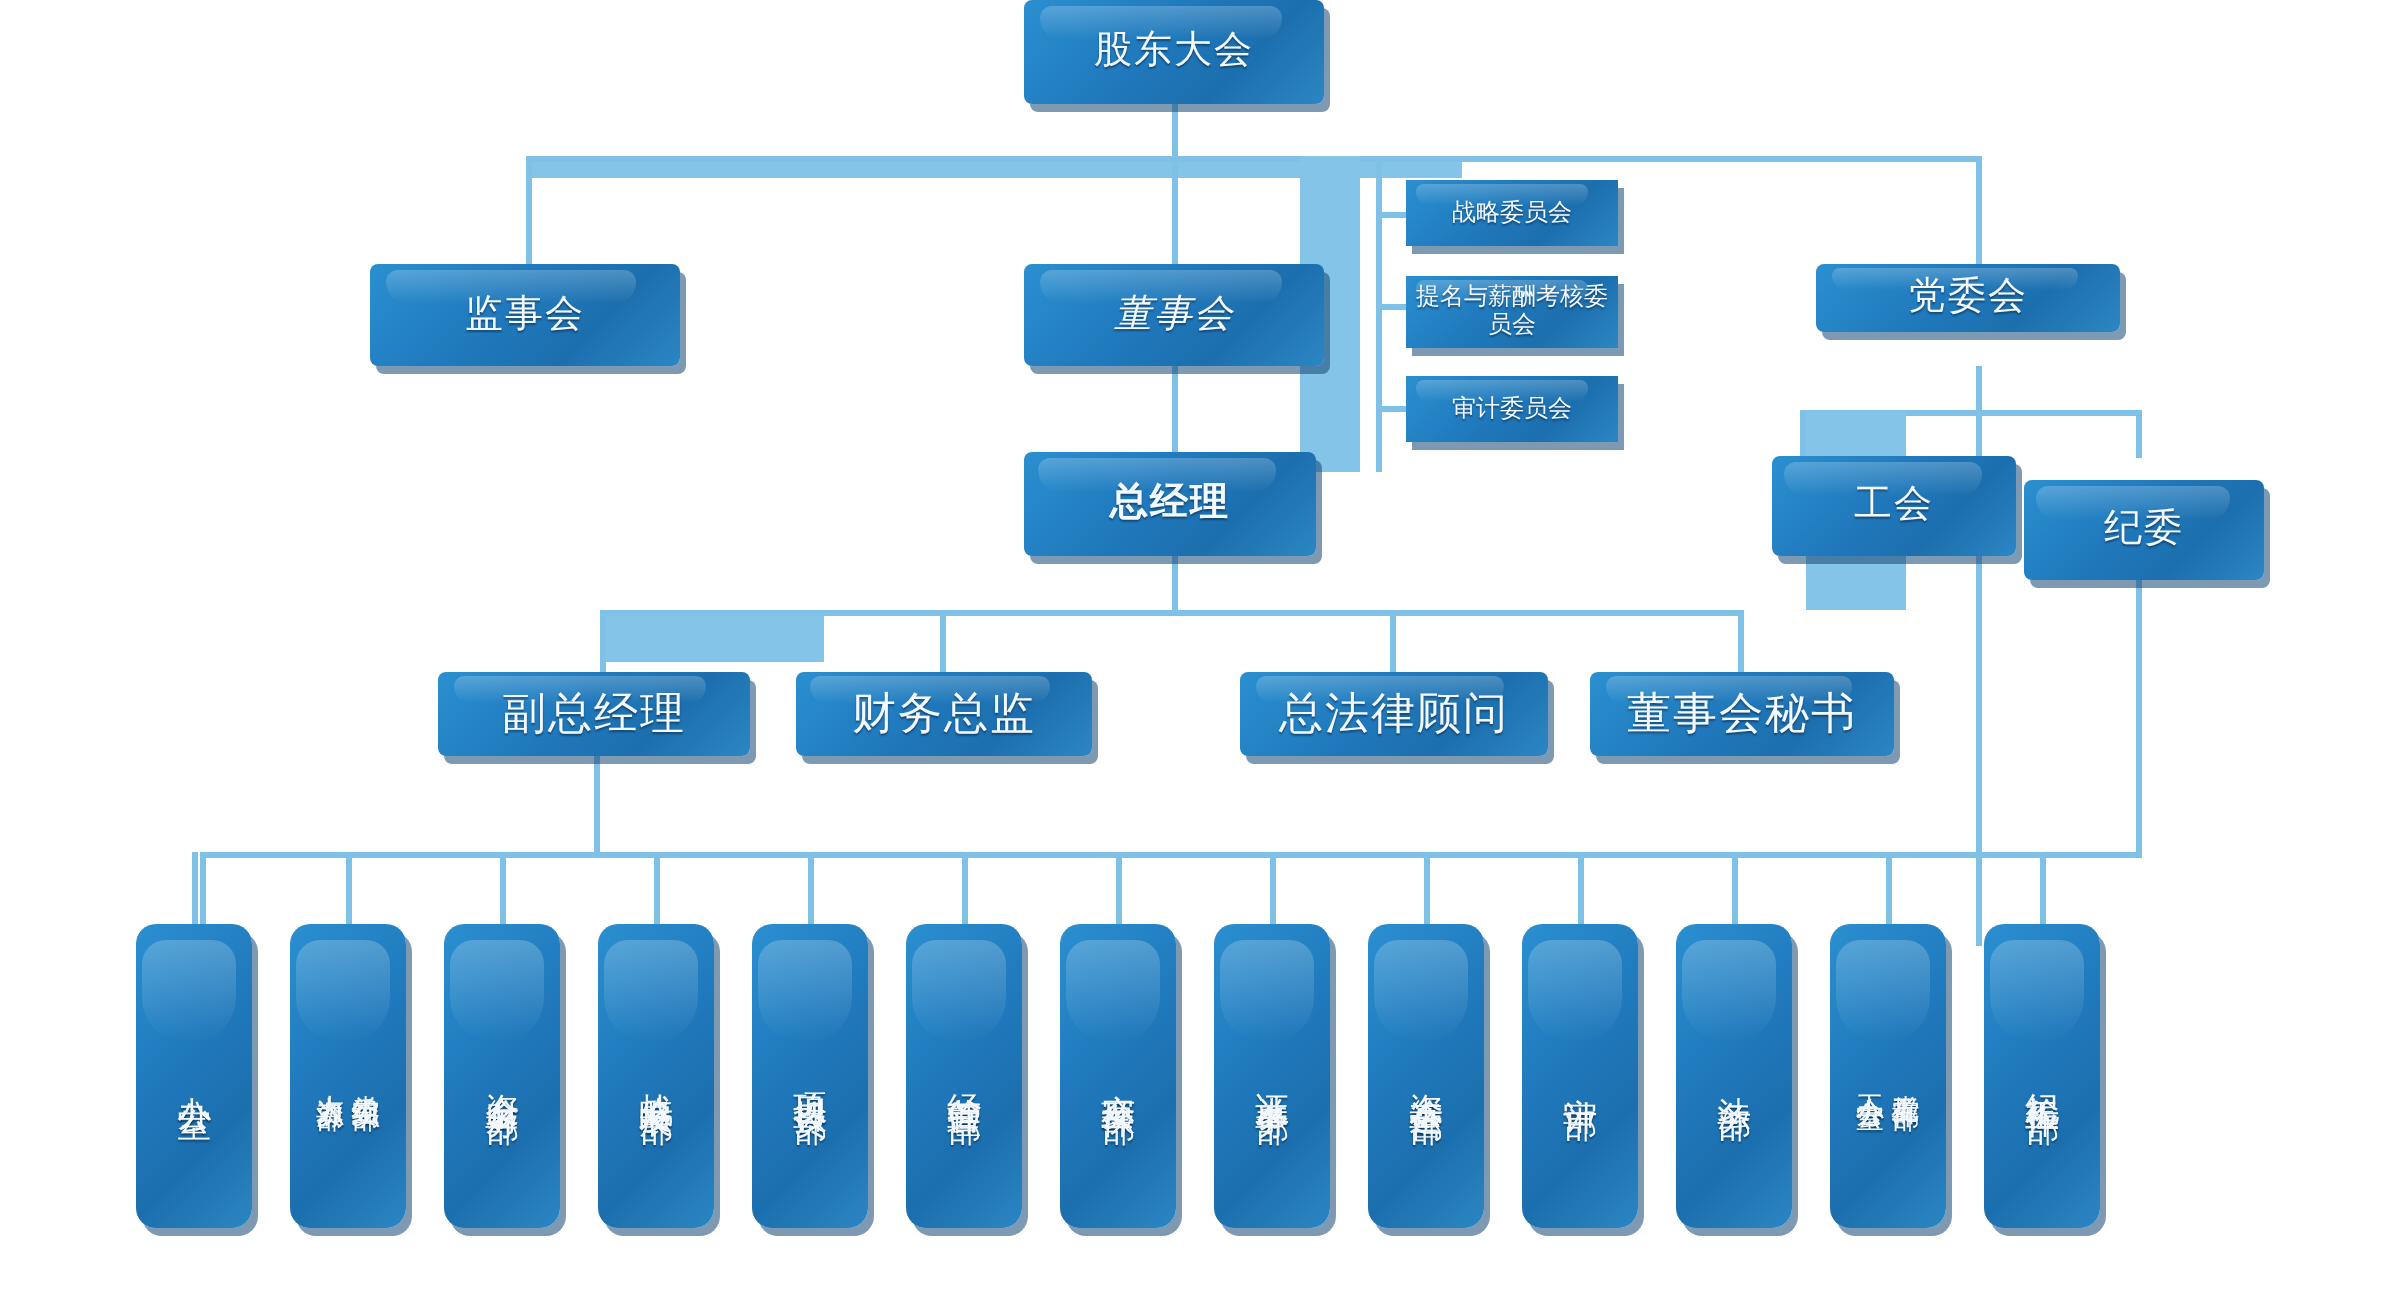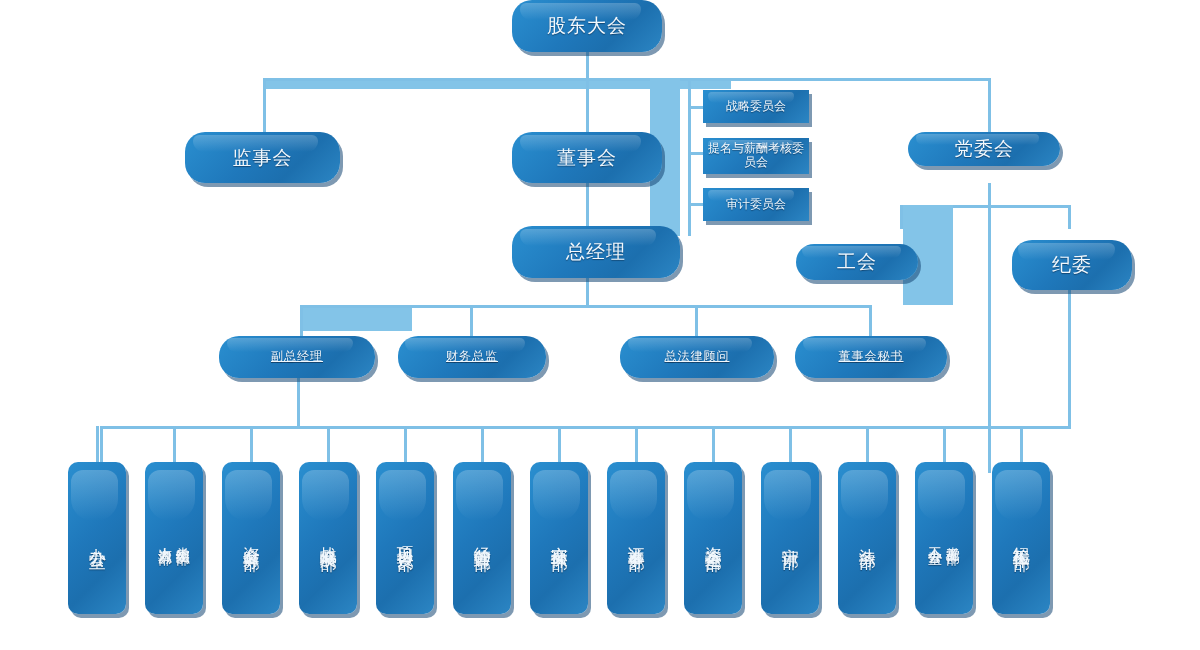--- a/index.html
+++ b/index.html
@@ -8,39 +8,39 @@
 
   
   .ln{position:absolute;background:#7fc0e6;}
   .band{position:absolute;background:#83c4e8;}
 
   
   .node{
     position:absolute;
     box-sizing:border-box;
     background:linear-gradient(135deg,#2a8fd0 0%,#1f78bb 45%,#1c6fae 70%,#2c86c4 100%);
-    border-radius:20px;
+    border-radius:4px;
     box-shadow:3px 4px 0 rgba(20,70,115,.55);
     color:#f2f8fd;
     display:flex;align-items:center;justify-content:center;
     text-align:center;
     text-shadow:0 1px 1px rgba(10,40,70,.6);
     letter-spacing:1px;
     line-height:1.15;
   }
   .node::before{
     content:"";position:absolute;left:5%;right:14%;top:5%;height:34%;
     border-radius:12px 12px 22px 22px;
     background:linear-gradient(to bottom,rgba(255,255,255,.22),rgba(255,255,255,0));
     pointer-events:none;
   }
   .lvl1{font-size:19px;}
   .lvl2{font-size:19px;justify-content:center;}
   .cmt{font-size:12px;border-radius:0;letter-spacing:0;}
-  .mgr{font-size:12px;text-decoration:underline;}
+  .mgr{font-size:22px;}
 
   
   .dept{
     border-radius:10px;
     font-size:17px;
     letter-spacing:2px;
     align-items:center;justify-content:center;
     padding:6px 0;
   }
   .vtext{
@@ -97,45 +97,45 @@
   <div class="ln" style="left:297px;top:378px;width:3px;height:50px;"></div>
 
   <div class="node lvl1" style="left:512px;top:0px;width:150px;height:52px;">
     <span>股东大会</span>
   </div>
 
   <div class="node lvl2" style="left:185px;top:132px;width:155px;height:51px;">
     <span>监事会</span>
   </div>
 
-  <div class="node lvl2" style="left:512px;top:132px;width:150px;height:51px;">
+  <div class="node lvl2" style="left:512px;top:132px;width:150px;height:51px;font-style:italic;">
     <span>董事会</span>
   </div>
 
   <div class="node lvl2" style="left:908px;top:132px;width:152px;height:34px;">
     <span>党委会</span>
   </div>
 
   <div class="node cmt" style="left:703px;top:90px;width:106px;height:33px;">
     <span>战略委员会</span>
   </div>
 
   <div class="node cmt" style="left:703px;top:138px;width:106px;height:36px;">
     <span>提名与薪酬考核委员会</span>
   </div>
 
   <div class="node cmt" style="left:703px;top:188px;width:106px;height:33px;">
     <span>审计委员会</span>
   </div>
 
-  <div class="node lvl2" style="left:512px;top:226px;width:168px;height:52px;">
+  <div class="node lvl2" style="left:512px;top:226px;width:146px;height:52px;font-weight:bold;">
     <span>总经理</span>
   </div>
 
-  <div class="node lvl2" style="left:796px;top:228px;width:122px;height:36px;margin-top:16px;">
+  <div class="node lvl2" style="left:886px;top:228px;width:122px;height:50px;">
     <span>工会</span>
   </div>
 
   <div class="node lvl2" style="left:1012px;top:240px;width:120px;height:50px;">
     <span>纪委</span>
   </div>
 
   <div class="node mgr" style="left:219px;top:336px;width:156px;height:42px;">
     <span>副总经理</span>
   </div>

